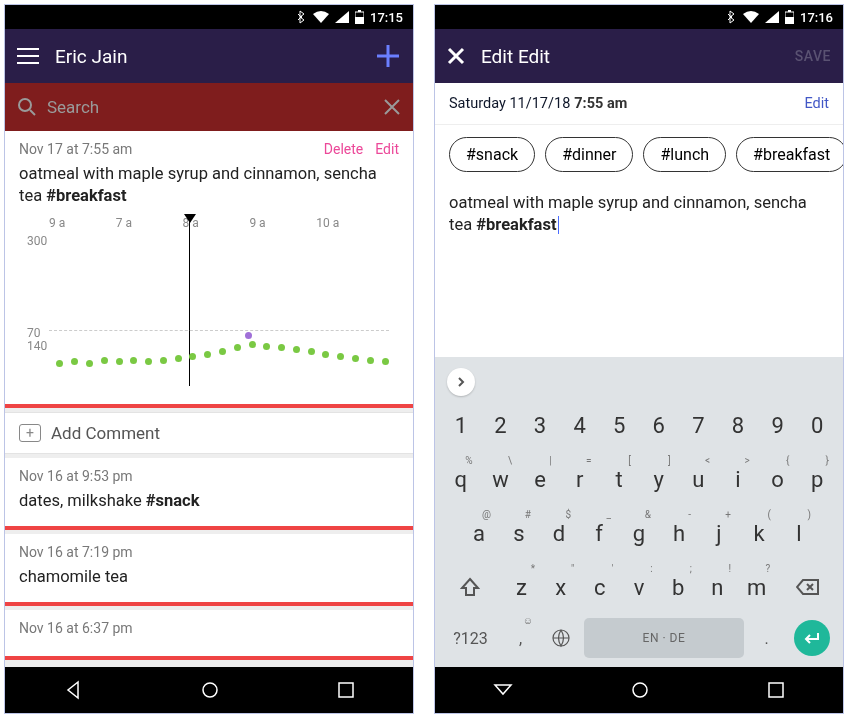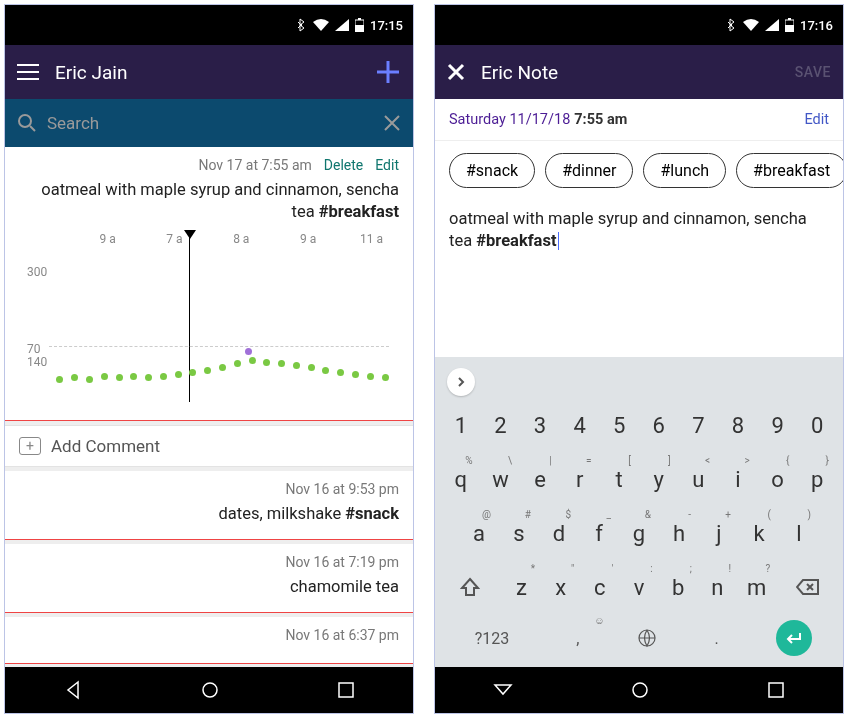--- a/index.html
+++ b/index.html
@@ -17,21 +17,21 @@
     height: 710px;
     border: 1px solid #bcc4e6;
     background: #fff;
     position: relative;
     display: flex;
     flex-direction: column;
     overflow: hidden;
   }
   
   .statusbar {
-    height: 40px;
+    height: 24px;
     background: #000;
     color: #fff;
     display: flex;
     align-items: center;
     justify-content: flex-end;
     gap: 6px;
     padding: 0 10px;
     font-size: 13px;
     font-weight: 500;
   }
@@ -44,39 +44,38 @@
     display: flex;
     align-items: center;
     padding: 0 12px;
     gap: 16px;
   }
   .appbar .title { font-size: 19px; flex: 1; }
   .appbar .save-dim { color: #5a5272; font-size: 14px; font-weight: 500; letter-spacing: 0.5px; }
   
   .searchbar {
     height: 48px;
-    background: #0c4a6e;
+    background: #7f1d1d;
     display: flex;
     align-items: center;
     padding: 0 12px;
     gap: 10px;
     color: #7a7a7a;
   }
   .searchbar .ph { flex: 1; font-size: 17px; color: #9a9a9a; }
   
   .entries { flex: 1; overflow: hidden; background: #eeeeee; display: flex; flex-direction: column; gap: 4px;}
   .entry {
     background: #fff;
     padding: 10px 14px 14px;
-    border-bottom: 1px solid #ef4444;
-    text-align: right;
+    border-bottom: 4px solid #ef4444;
   }
   .entry-head { display: flex; align-items: center; font-size: 14px; color: #787878; margin-bottom: 6px;}
   .entry-head .ts { flex: 1; }
-  .entry-head .act { color: #0f766e; margin-left: 12px; }
+  .entry-head .act { color: #ec4899; margin-left: 12px; }
   .entry-body { font-size: 16.5px; color: #222; line-height: 1.35; }
   .entry-body .tag { font-weight: 700; }
   
   .chart-wrap { padding: 4px 6px 8px; }
   .chart-xaxis { display: flex; font-size: 12px; color: #888; position: relative; height: 18px; margin: 4px 10px 2px 24px;}
   .chart-xaxis span { flex: 1; }
   .chart-marker {
     position: absolute;
     top: 0;
     left: 42%;
@@ -128,21 +127,21 @@
   .editbar {
     height: 42px;
     background: #fff;
     display: flex;
     align-items: center;
     padding: 0 14px;
     font-size: 14.5px;
     color: #555;
     border-bottom: 1px solid #eee;
   }
-  .editbar .d1 { color: #4c1d95; }
+  .editbar .d1 { color: #0f172a; }
   .editbar .d2 { font-weight: 700; color: #333; margin-left: 4px; flex: 1; }
   .editbar .ed { color: #4257c6; }
   .chips {
     display: flex;
     gap: 10px;
     padding: 12px 14px;
     background: #fff;
   }
   .chip {
     border: 1px solid #333;
@@ -280,25 +279,25 @@
       </div>
       <div class="entry-body">
         <span>oatmeal with maple syrup and cinnamon, sencha tea </span><span class="tag">#breakfast</span>
       </div>
       <div class="chart-wrap">
         <div class="chart-xaxis">
           <span>9 a</span>
           <span>7 a</span>
           <span>8 a</span>
           <span>9 a</span>
-          <span>11 a</span>
+          <span>10 a</span>
           <div class="chart-marker"></div>
         </div>
         <div class="chart-body">
-          <span class="chart-ylab" style="top:17px">300</span>
+          <span class="chart-ylab" style="top:2px">300</span>
           <span class="chart-ylab" style="top:107px">140</span>
           <span class="chart-ylab" style="top:94px">70</span>
           <div class="dashed" style="top:98px"></div>
           <div class="chart-dots" id="chart-dots">
               <div class="dot" style="left: 2.17391%; top: 128.696px;"></div>
               <div class="dot" style="left: 6.52174%; top: 126.609px;"></div>
               <div class="dot" style="left: 10.8696%; top: 128px;"></div>
               <div class="dot" style="left: 15.2174%; top: 125.217px;"></div>
               <div class="dot" style="left: 19.5652%; top: 126.609px;"></div>
               <div class="dot" style="left: 23.913%; top: 125.217px;"></div>
@@ -384,21 +383,21 @@
         <rect x="0" y="7" width="9" height="7"></rect>
         <rect x="3" y="0" width="3" height="2"></rect>
       </svg>
     <span>17:16</span>
   </div>
 
   <div class="appbar">
     <svg width="18" height="18" viewBox="0 0 18 18">
         <path d="M2 2 L16 16 M16 2 L2 16" stroke="#fff" stroke-width="3"></path>
       </svg>
-    <span class="title">Eric Note</span>
+    <span class="title">Edit Edit</span>
     <span class="save-dim">SAVE</span>
   </div>
 
   <div class="editbar">
     <span class="d1">Saturday 11/17/18</span>
     <span class="d2">7:55 am</span>
     <span class="ed">Edit</span>
   </div>
 
   <div class="chips">
@@ -478,20 +477,21 @@
     </div>
     <div class="bottomrow">
       <div class="bkey sym">?123</div>
       <div class="bkey ic">,<span class="hint">☺</span></div>
       <div class="bkey ic">
         <svg width="20" height="20" viewBox="0 0 20 20">
             <circle cx="10" cy="10" r="8" fill="none" stroke="#555" stroke-width="1.2"></circle>
             <path d="M2 10 H18 M10 2 Q15 10 10 18 Q5 10 10 2" fill="none" stroke="#555" stroke-width="1.2"></path>
           </svg>
       </div>
+      <div class="spacebar">EN · DE</div>
       <div class="bkey ic">.</div>
       <div class="enter">
         <span class="circ2">
           <svg width="18" height="14" viewBox="0 0 18 14">
               <path d="M15 2 L15 8 L4 8 M7 4 L3 8 L7 12" stroke="#fff" stroke-width="2" fill="none"></path>
             </svg>
         </span>
       </div>
     </div>
   </div>

